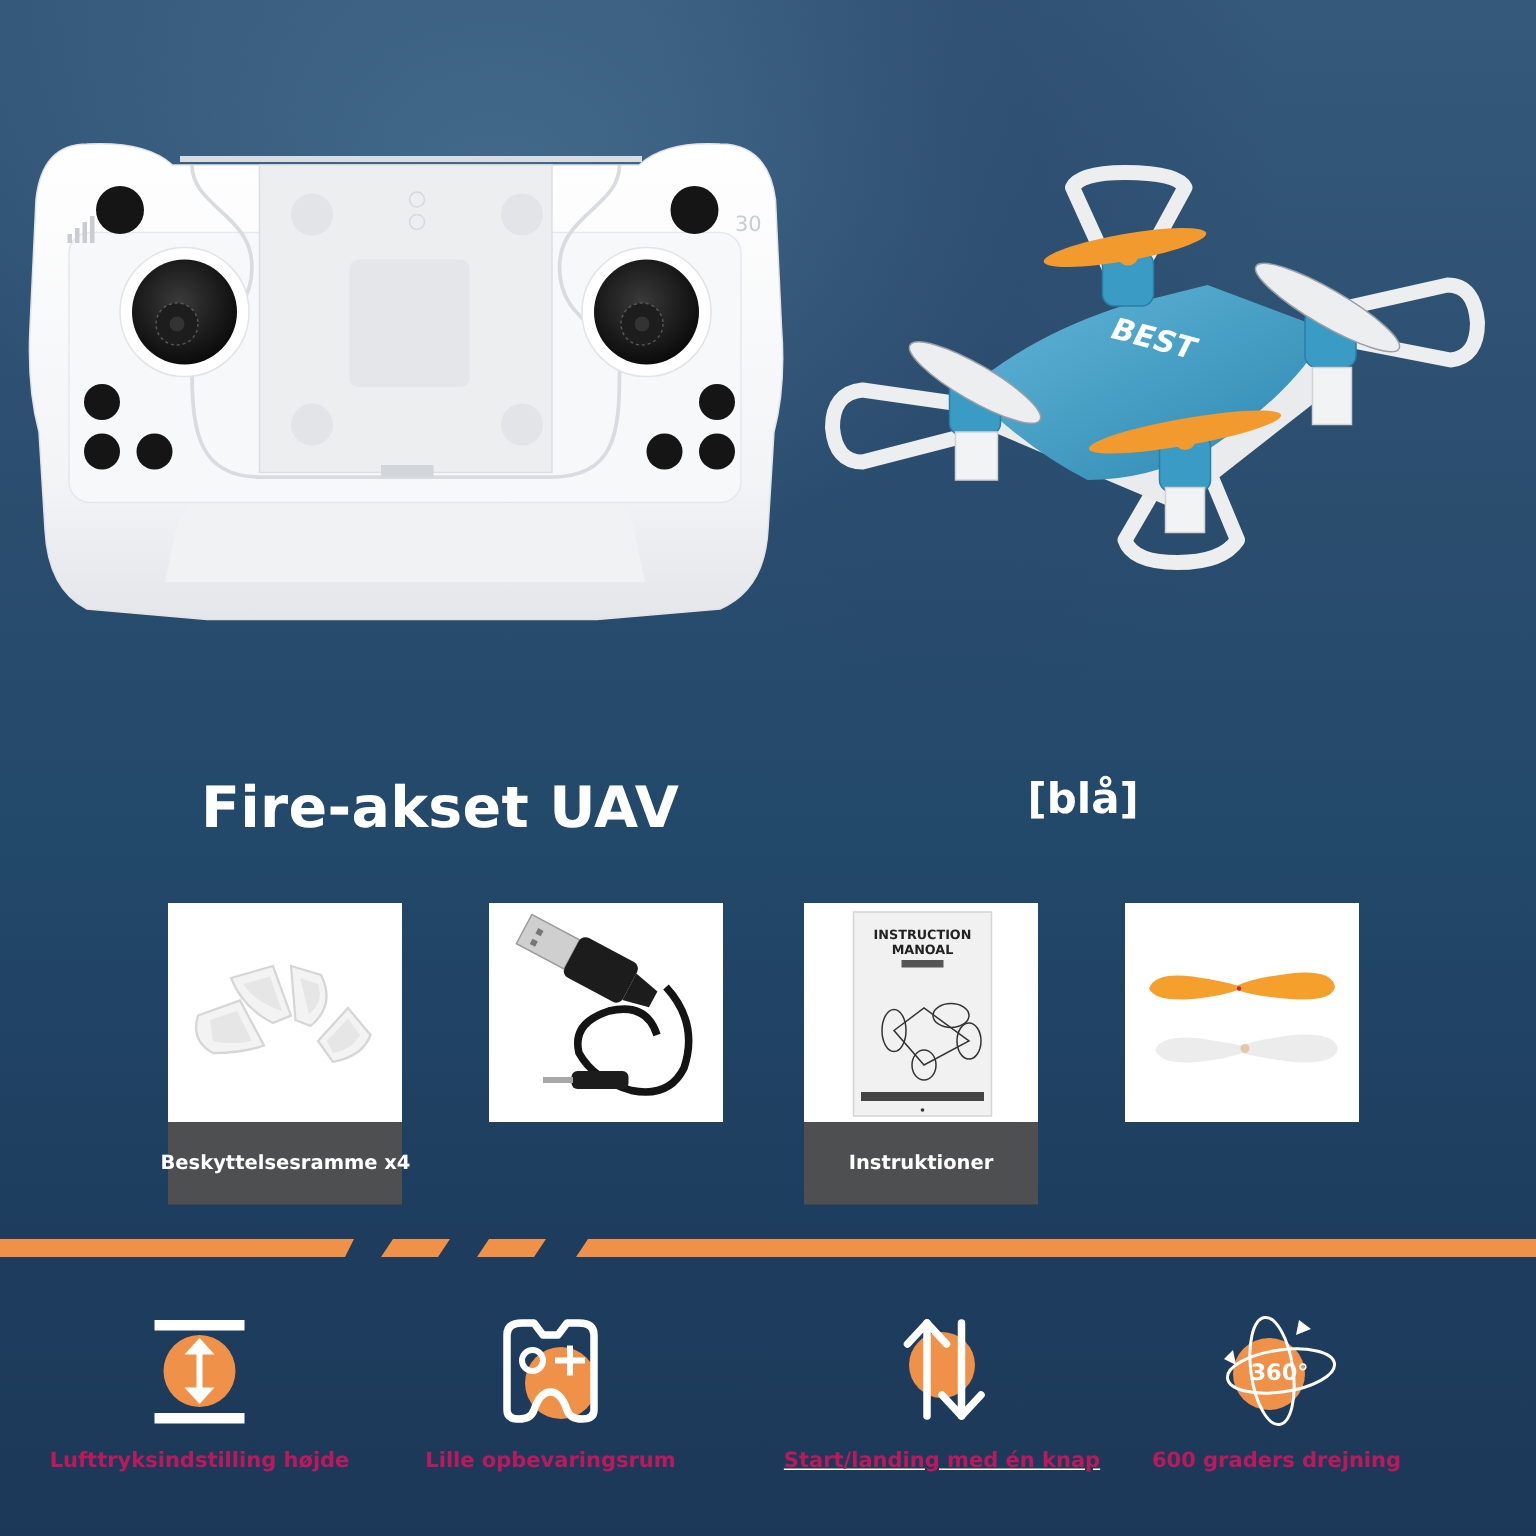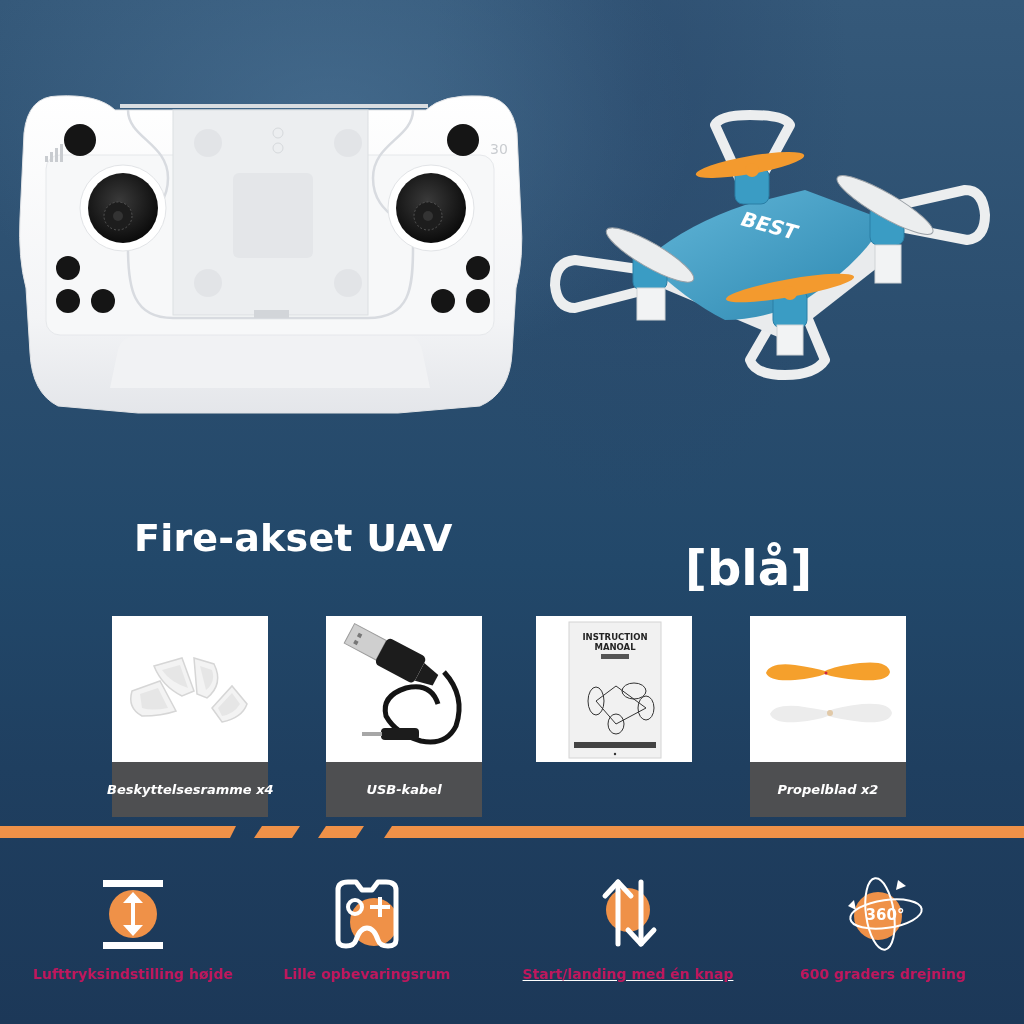--- a/index.html
+++ b/index.html
@@ -21,35 +21,35 @@
   
   .drone { position: absolute; left: 545px; top: 110px; width: 475px; height: 280px; }
   .drone svg { width: 100%; height: 100%; display: block; }
 
   
   .title {
     position: absolute; top: 516px; left: 134px;
     font-size: 38px; font-weight: bold; color: #ffffff; letter-spacing: 0.2px;
   }
   .variant {
-    position: absolute; top: 540px; left: 685px;
-    font-size: 48px; font-weight: bold; color: #ffffff;
+    position: absolute; top: 516px; left: 685px;
+    font-size: 28px; font-weight: bold; color: #ffffff;
   }
 
   
   .card {
-    position: absolute; top: 616px; width: 124px; height: 201px;
+    position: absolute; top: 602px; width: 124px; height: 201px;
   }
   .card .img {
     position: absolute; left: 0; top: 0; width: 156px; height: 146px; background: #ffffff;
   }
   .card .label {
     position: absolute; left: 0; top: 146px; width: 156px; height: 55px;
     background: #4e4f51; color: #fff; font-size: 13px; font-weight: bold;
-    display: flex; align-items: center; justify-content: center; white-space: nowrap; font-style: italic;
+    display: flex; align-items: center; justify-content: center; white-space: nowrap;
   }
   .card .img svg { width: 100%; height: 100%; display: block; }
   #card-0 { left: 112px; }
   #card-0 .label { justify-content: flex-start; padding-left: 0; margin-left: -5px; width: 170px; background: transparent; }
   #card-0 .label-bg { position: absolute; left: 0; top: 146px; width: 156px; height: 55px; background: #4e4f51; }
   #card-1 { left: 326px; }
   #card-2 { left: 536px; }
   #card-3 { left: 750px; }
 
   
@@ -59,21 +59,21 @@
   
   .feature { position: absolute; top: 870px; width: 230px; text-align: center; }
   .feature .icon { width: 90px; height: 84px; margin: 0 auto; }
   .feature .icon svg { width: 100%; height: 100%; display: block; }
   .feature .flabel {
     margin-top: 12px; font-size: 14px; font-weight: bold; color: #be185d; white-space: nowrap;
   }
   #feat-0 { left: 18px; }
   #feat-1 { left: 252px; }
   #feat-2 { left: 513px; text-decoration: underline; }
-  #feat-3 { left: 768px; }
+  #feat-3 { left: 736px; }
 </style>
 </head>
 <body>
 
 <div class="controller">
   <svg viewBox="0 0 505 330">
     <defs>
       <linearGradient id="ctrlBody" x1="0" y1="0" x2="0" y2="1">
         <stop offset="0" stop-color="#ffffff"></stop>
         <stop offset="0.7" stop-color="#f3f4f6"></stop>
@@ -211,53 +211,52 @@
         <rect x="28" y="24" width="4" height="4" fill="#777"></rect>
           <rect x="28" y="32" width="4" height="4" fill="#777"></rect>
         <rect x="56" y="14" width="44" height="30" rx="5" fill="#1c1c1c"></rect>
         <path d="M100 20 L118 24 L118 36 L100 40 Z" fill="#1c1c1c"></path>
       </g>
       <path d="M118 56 Q140 80 130 110 Q120 130 95 125 Q70 118 60 100 Q55 80 80 72 Q105 66 112 88" fill="none" stroke="#141414" stroke-width="5"></path>
       <rect x="55" y="112" width="38" height="12" rx="4" fill="#1c1c1c"></rect>
       <rect x="36" y="116" width="20" height="4" fill="#a7a7a7"></rect>
     </svg>
   </div>
-  <div class="label">USB-kabel</div>
 </div>
 
 <div class="card" id="card-2">
   <div class="img">
     <svg viewBox="0 0 156 146">
       <rect x="33" y="6" width="92" height="136" fill="#f1f1f1" stroke="#d4d4d4"></rect>
       <text x="79" y="24" text-anchor="middle" font-size="8.5" font-weight="bold" fill="#222" font-family="DejaVu Sans, sans-serif">INSTRUCTION</text>
       <text x="79" y="34" text-anchor="middle" font-size="8.5" font-weight="bold" fill="#222" font-family="DejaVu Sans, sans-serif">MANOAL</text>
       <rect x="65" y="38" width="28" height="5" fill="#555"></rect>
       <g fill="none" stroke="#333" stroke-width="1">
         <ellipse cx="60" cy="85" rx="8" ry="14"></ellipse>
         <ellipse cx="98" cy="75" rx="12" ry="8"></ellipse>
         <ellipse cx="110" cy="92" rx="8" ry="12"></ellipse>
         <ellipse cx="80" cy="108" rx="8" ry="10"></ellipse>
         <path d="M60 85 L80 70 L110 92 L80 108 Z"></path>
       </g>
       <rect x="38" y="126" width="82" height="6" fill="#444"></rect>
       <circle cx="79" cy="138" r="1.2" fill="#333"></circle>
     </svg>
   </div>
+  <div class="label">Instruktioner</div>
 </div>
 
 <div class="card" id="card-3">
   <div class="img">
     <svg viewBox="0 0 156 146">
       <path d="M16 57 Q20 46 45 49 Q65 52 75 55 Q85 50 110 47 Q138 44 140 56 Q138 66 110 64 Q85 62 75 58 Q65 62 45 64 Q20 66 16 57 Z" fill="#f5a02c"></path>
       <circle cx="76" cy="57" r="1.5" fill="#c24"></circle>
       <path d="M20 98 Q24 88 48 90 Q68 93 78 95 Q88 91 112 88 Q140 86 142 97 Q140 108 112 106 Q88 103 78 100 Q68 104 48 106 Q24 108 20 98 Z" fill="#ececec"></path>
       <circle cx="80" cy="97" r="3" fill="#e1c9a8"></circle>
     </svg>
   </div>
-  <div class="label">Propelblad x2</div>
 </div>
 
 <div class="stripe">
   <svg viewBox="0 0 1024 12" preserveAspectRatio="none">
     <g fill="#ef9148">
       <polygon points="0,0 236,0 230,12 0,12"></polygon>
       <polygon points="262,0 300,0 292,12 254,12"></polygon>
       <polygon points="326,0 364,0 356,12 318,12"></polygon>
       <polygon points="392,0 1024,0 1024,12 384,12"></polygon>
     </g>

